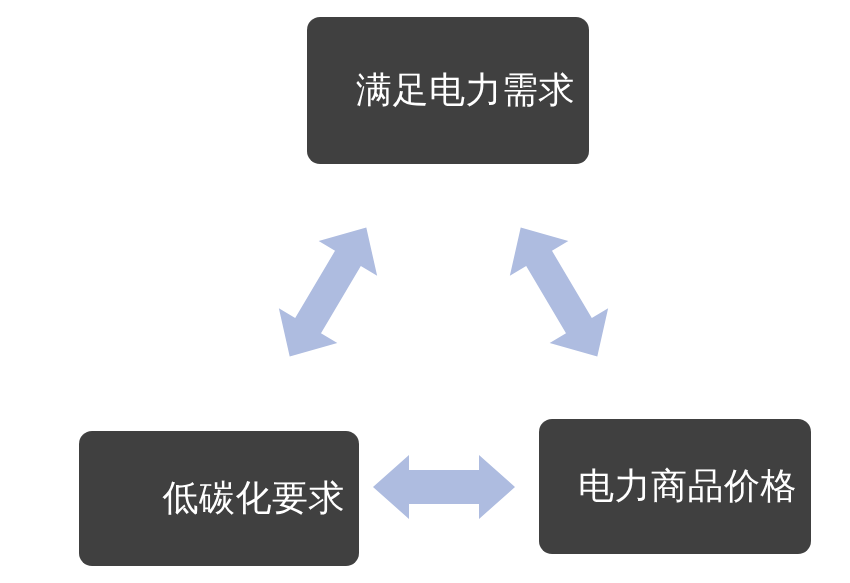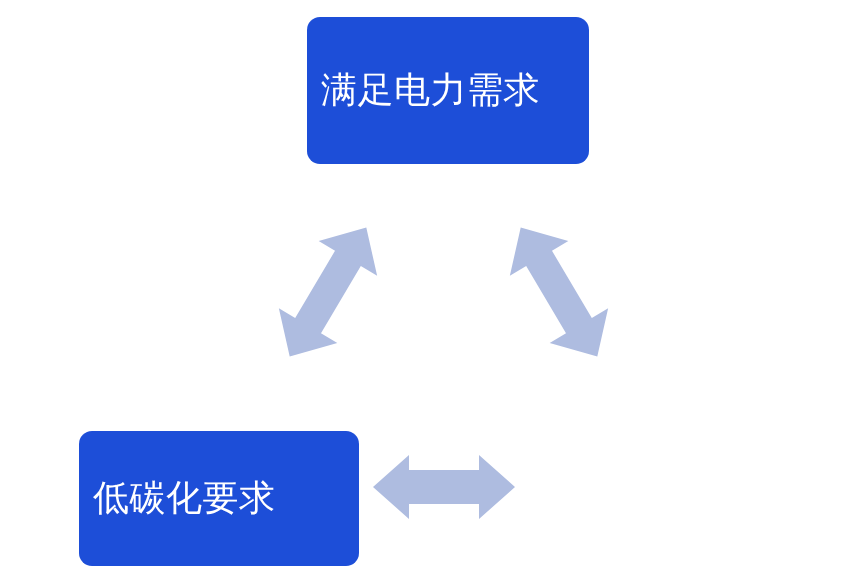--- a/index.html
+++ b/index.html
@@ -12,25 +12,25 @@
   }
   #canvas {
     position: relative;
     width: 850px;
     height: 583px;
     background: #ffffff;
     overflow: hidden;
   }
   .node-box {
     position: absolute;
-    background: #1d4ed8;
+    background: #404040;
     border-radius: 13px;
     display: flex;
     align-items: center;
-    justify-content: flex-start;
+    justify-content: flex-end;
     box-sizing: border-box;
   }
   .node-label {
     color: #ffffff;
     font-size: 36px;
     line-height: 1.30;
     text-align: center;
     letter-spacing: 0.5px;
     font-weight: 400;
     padding: 0 14px;
@@ -95,14 +95,17 @@
   </svg>
 
   <div class="node-box" id="node-top">
     <span class="node-label">满足电力需求</span>
   </div>
 
   <div class="node-box" id="node-bottom-left">
     <span class="node-label">低碳化要求</span>
   </div>
 
+  <div class="node-box" id="node-bottom-right">
+    <span class="node-label">电力商品价格</span>
+  </div>
 
 </div>
 
 </body></html>

